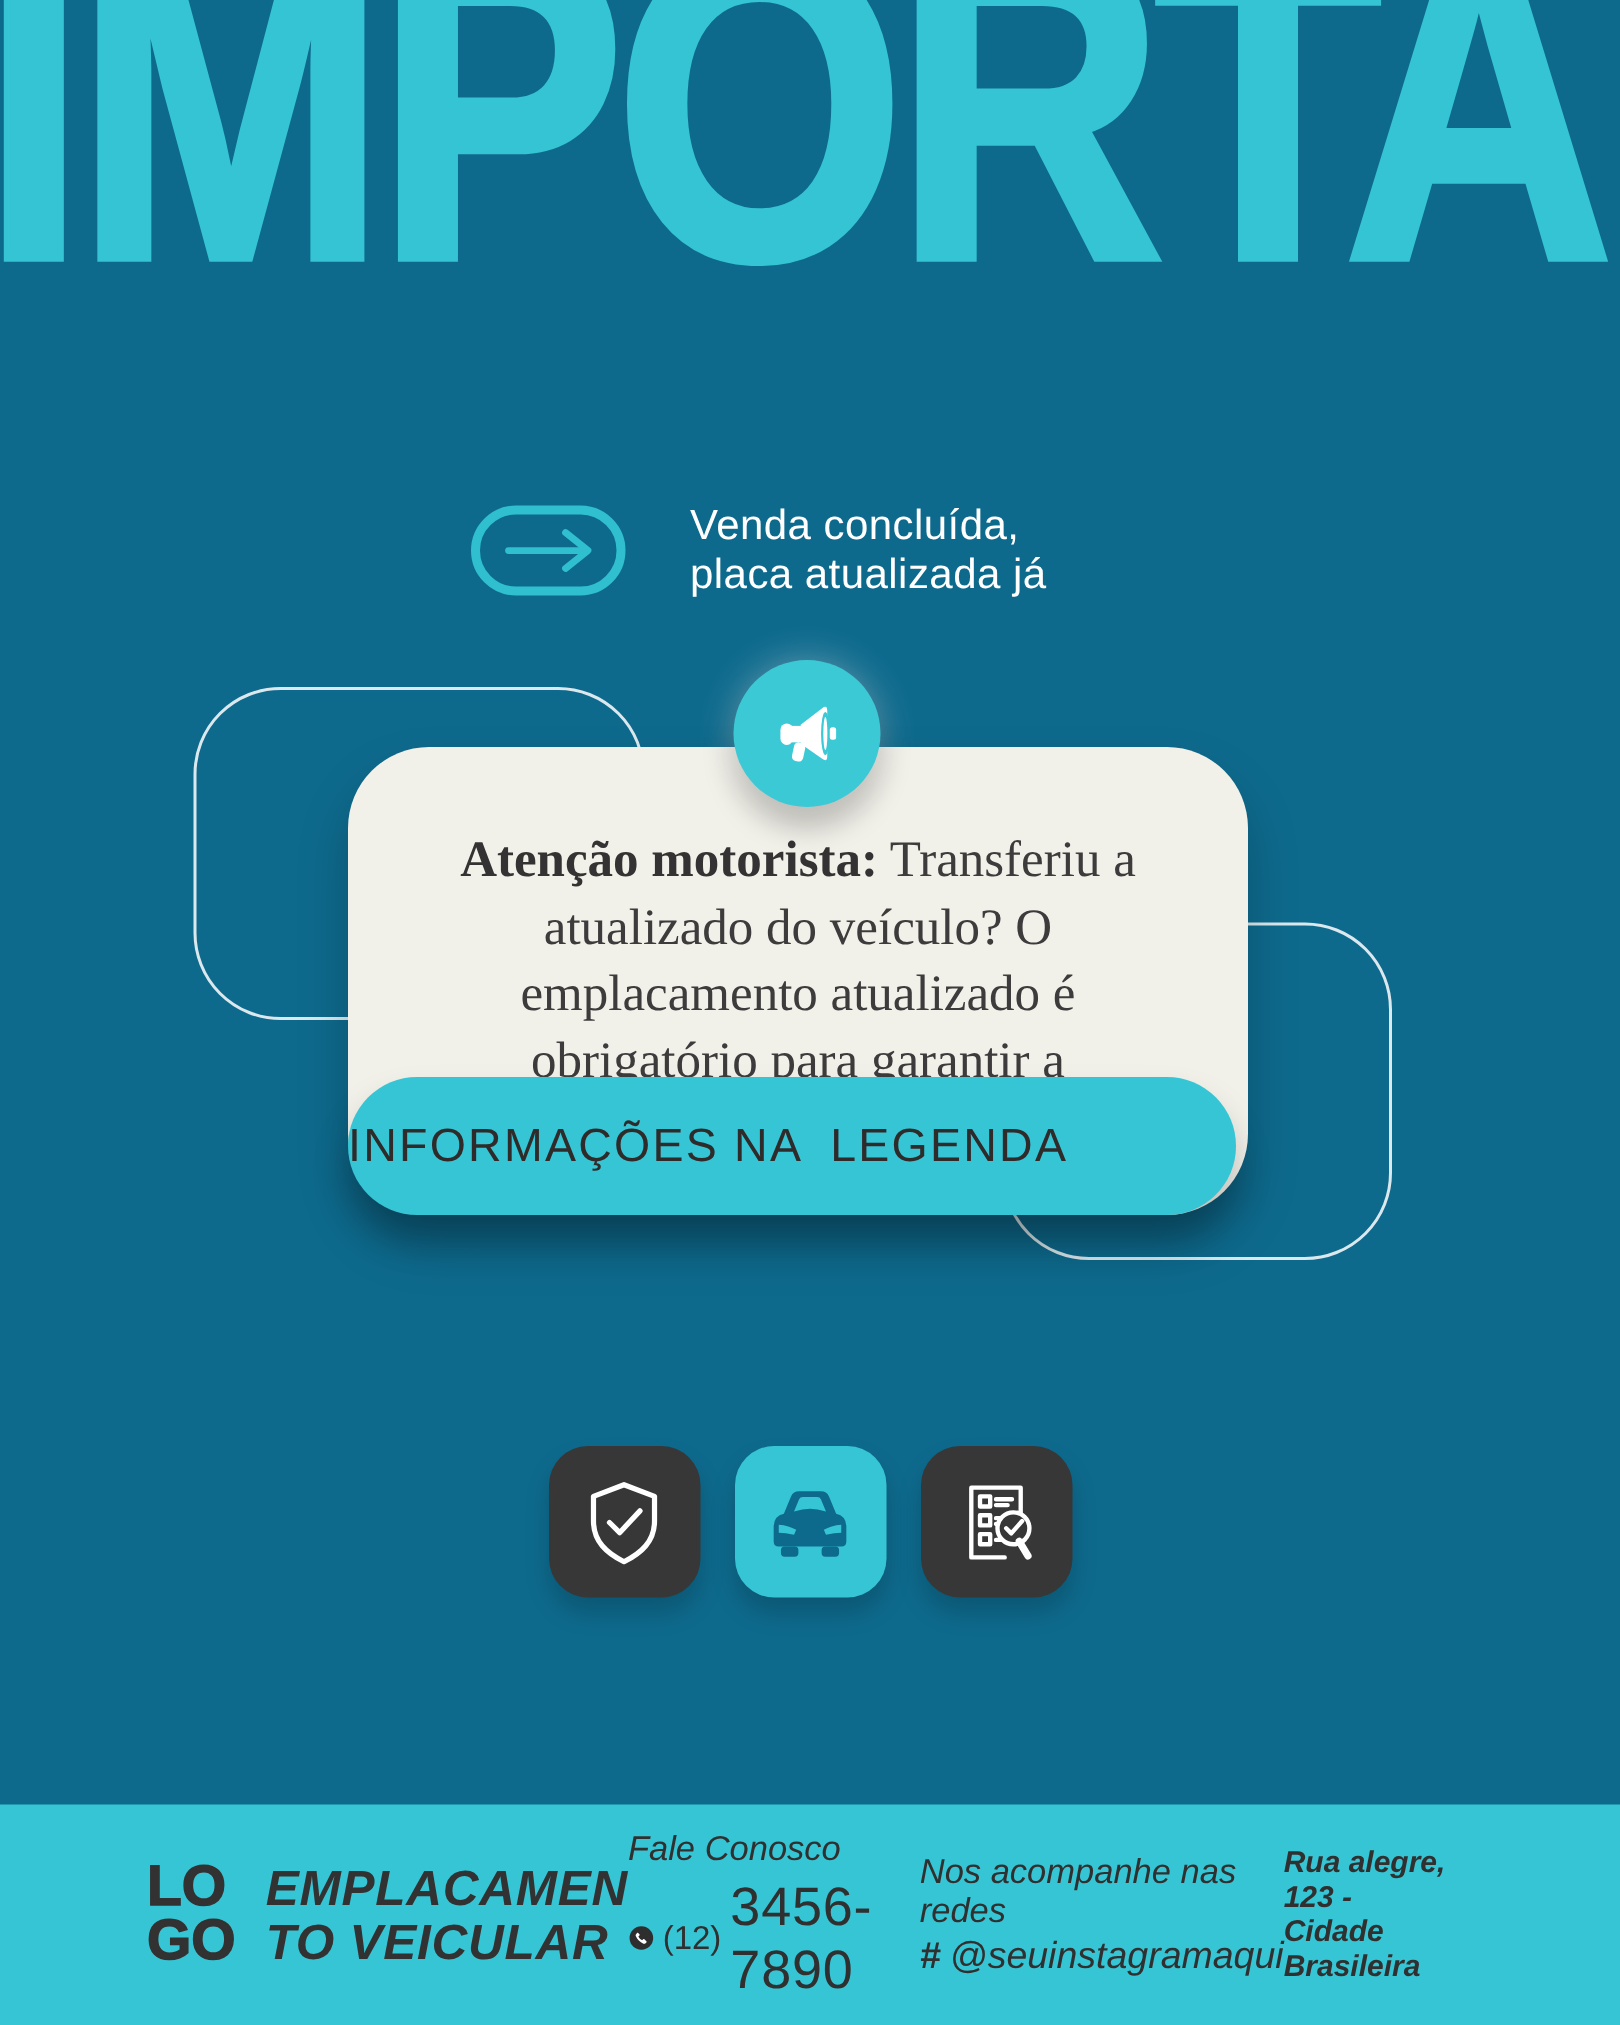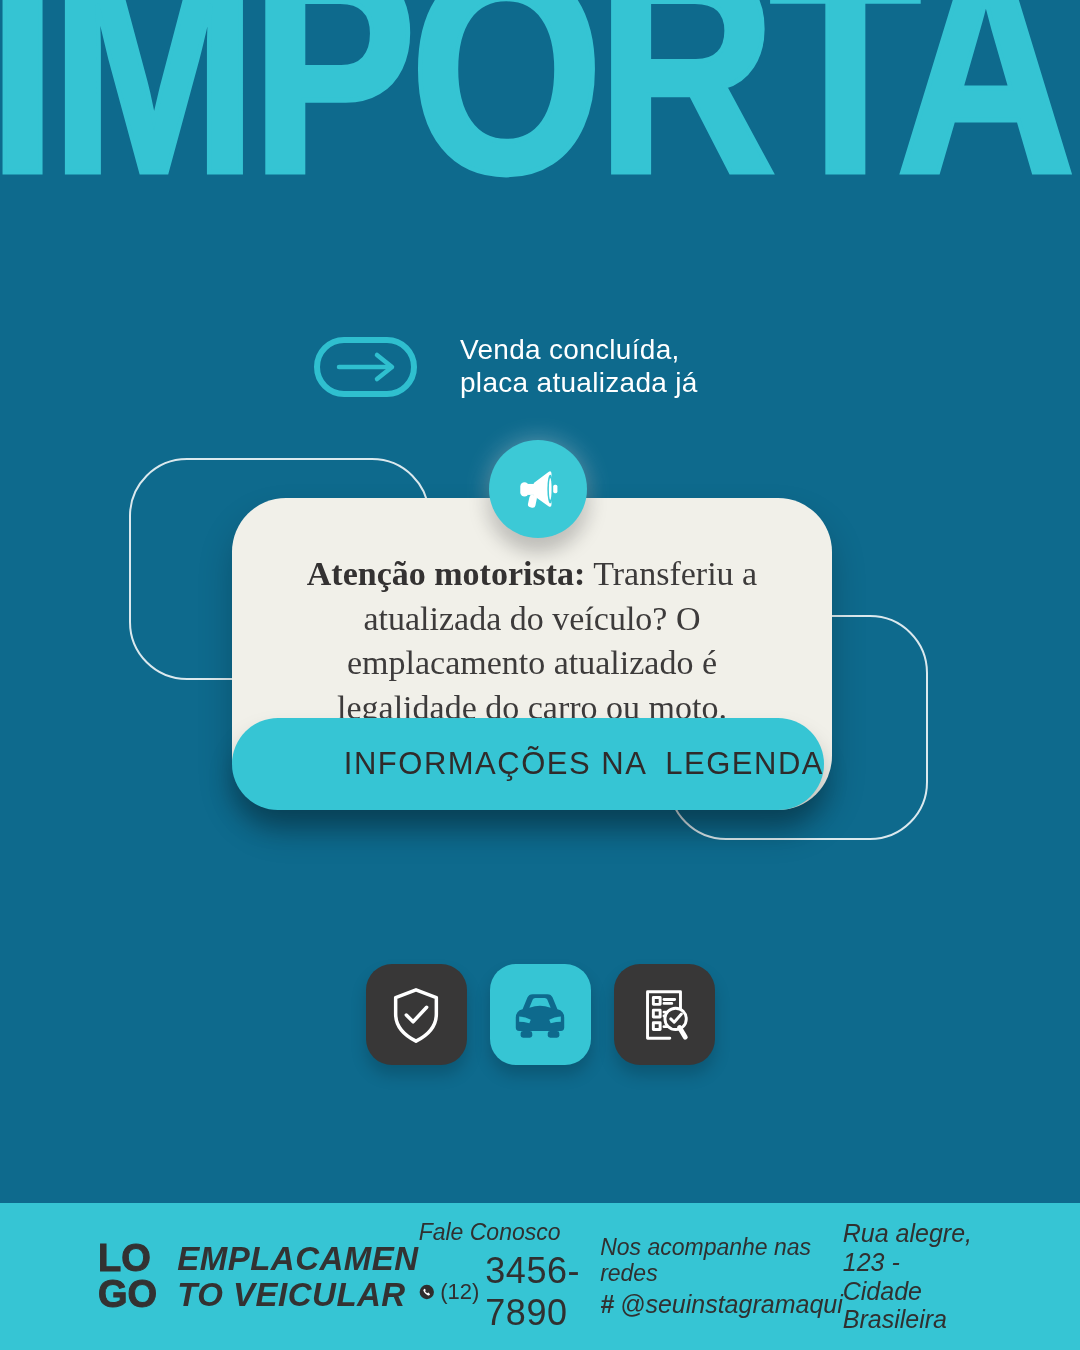--- a/index.html
+++ b/index.html
@@ -37,21 +37,21 @@
   .card-text .line { display:block;font-family:Liberation Serif, serif; }
   .card-text b { font-weight:700; color:#343232; }
 
   .announce-circle { position:absolute; left:489px; top:440px; width:98px; height:98px;
     background:#3cc9d6; border-radius:50%; z-index:4;
     display:flex; align-items:center; justify-content:center;
     box-shadow:0 0 24px rgba(255,255,255,.35), 0 12px 20px rgba(0,0,0,.28); }
 
   .cta-button { position:absolute; left:232px; top:718px; width:592px; height:92px;
     background:#36c5d4; border:none; border-radius:46px; z-index:3; cursor:pointer;
-    display:flex; align-items:center; justify-content:flex-end;
+    display:flex; align-items:center; justify-content:flex-start;
     font-family:"Liberation Sans", sans-serif;
     font-size:31px; letter-spacing:1.5px; color:#2f2b2b;
     box-shadow:0 16px 24px rgba(0,0,0,.22); }
   .cta-button b { font-weight:400; margin-left:18px; }
 
   
   .features { position:absolute; left:0; top:964px; width:1080px;
     display:flex; justify-content:center; gap:23px; z-index:2; }
   .tile { width:101px; height:101px; border-radius:26px;
     display:flex; align-items:center; justify-content:center;
@@ -67,21 +67,21 @@
   .brand-group { display:flex; align-items:flex-end; gap:20px; }
   .logo-mark { font-size:38px; font-weight:800; line-height:.93; letter-spacing:0;
     color:#333232; -webkit-text-stroke:1px #333232; }
   .brand-name { font-size:33px; font-weight:700; line-height:1.08; letter-spacing:.5px; color:#333232;font-style:italic; }
   .foot-label { font-style:italic; font-size:23px; font-weight:500; line-height:1.15; }
   .phone-row { display:flex; align-items:center; gap:6px; margin-top:4px; }
   .phone-area { font-size:22px; }
   .phone-number { font-size:36px; font-weight:500; letter-spacing:.5px; }
   .social-handle-row { display:flex; align-items:baseline; gap:6px; margin-top:4px;
     font-style:italic; font-size:25px; }
-  .address-block { font-style:italic; font-size:25px; font-weight:400; line-height:1.15; }
+  .address-block { font-style:italic; font-size:20px; font-weight:700; line-height:1.15; }
 </style>
 </head>
 <body>
 
 <div class="poster">
 
   <div class="big-title-clip">
     <h1>IMPORTANTE</h1>
   </div>
 
@@ -97,22 +97,23 @@
       <span class="line" style="display:block">placa atualizada já</span>
     </div>
   </div>
 
   <div class="deco-rect deco-tl"></div>
   <div class="deco-rect deco-br"></div>
 
   <div class="card">
     <div class="card-text">
       <span class="line"><b>Atenção motorista:</b><span> Transferiu a</span></span>
-      <span class="line">atualizada do veículo? O</span>
+      <span class="line">atualizado do veículo? O</span>
       <span class="line">emplacamento atualizado é</span>
+      <span class="line">obrigatório para garantir a</span>
       <span class="line">legalidade do carro ou moto.</span>
     </div>
   </div>
 
   <div class="announce-circle">
     <svg width="54" height="54" viewBox="0 0 64 64">
       <rect x="11" y="24" width="10" height="17" rx="5" fill="#ffffff"></rect>
       <rect x="20" y="26" width="8" height="13" fill="#ffffff"></rect>
       <path d="M27 25 L44 12 q4-3 4 2 v36 q0 5-4 2 L27 40 z" fill="#ffffff"></path>
       <ellipse cx="46.5" cy="32" rx="3.4" ry="17" fill="#3cc9d6"></ellipse>

